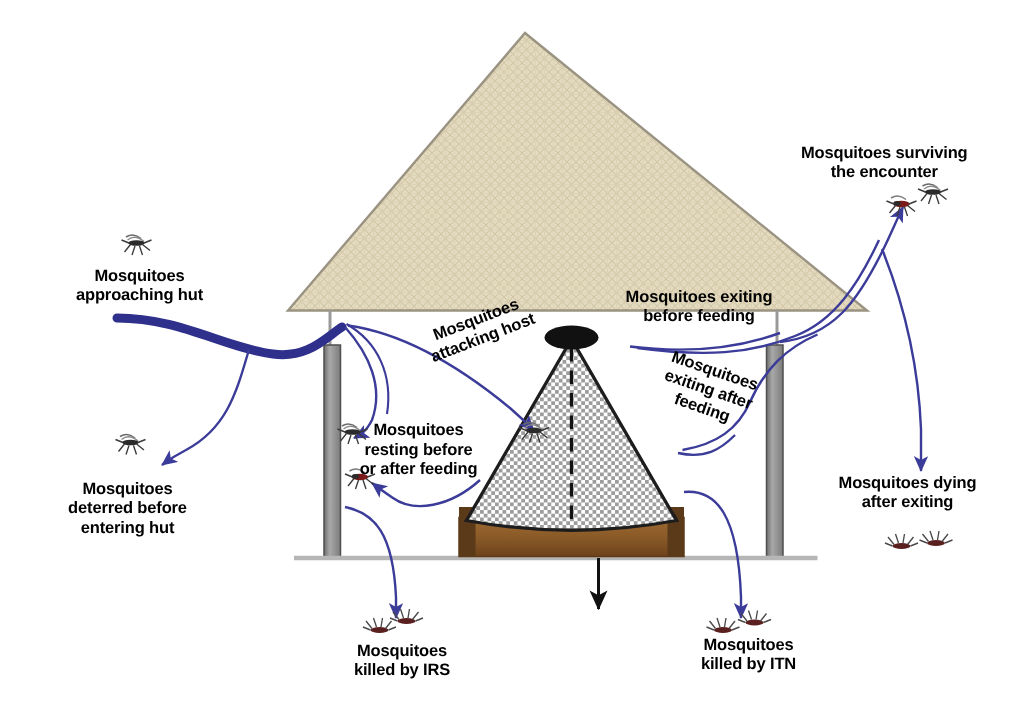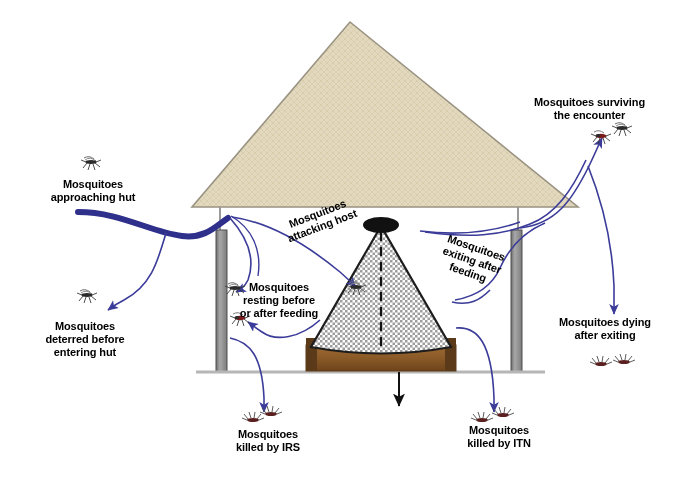--- a/index.html
+++ b/index.html
@@ -175,20 +175,22 @@
 deterred before
 entering hut</div>
 
   <div class="lbl" style="left:224px; top:281px; width:110px;">Mosquitoes
 resting before
 or after feeding</div>
 
   <div class="lbl rot-a" style="left:272px; top:207px; width:96px;">Mosquitoes
 attacking host</div>
 
+  <div class="lbl" style="left:404px; top:192px; width:124px;">Mosquitoes exiting
+before feeding</div>
 
   <div class="lbl rot-b" style="left:428px; top:241px; width:88px;">Mosquitoes
 exiting after
 feeding</div>
 
   <div class="lbl" style="left:512px; top:96px; width:155px;">Mosquitoes surviving
 the encounter</div>
 
   <div class="lbl" style="left:540px; top:316px; width:130px;">Mosquitoes dying
 after exiting</div>

